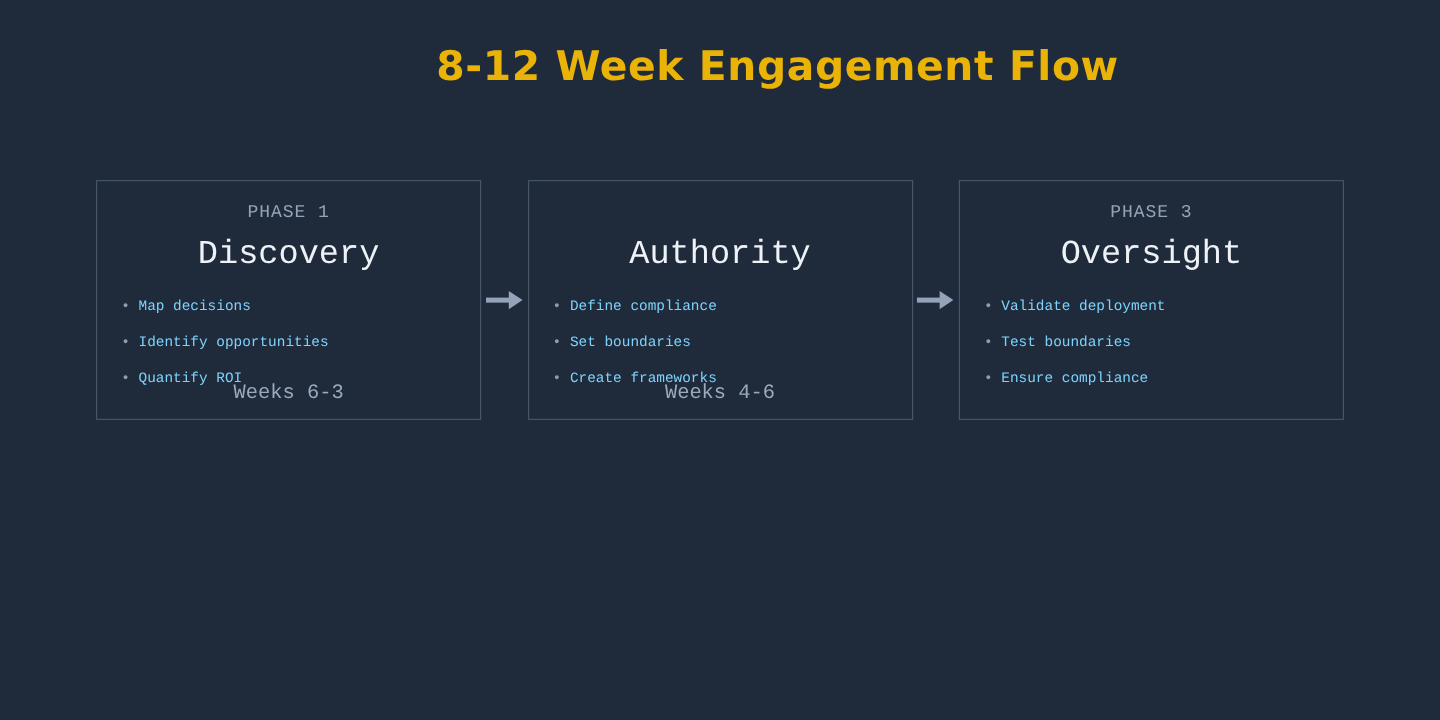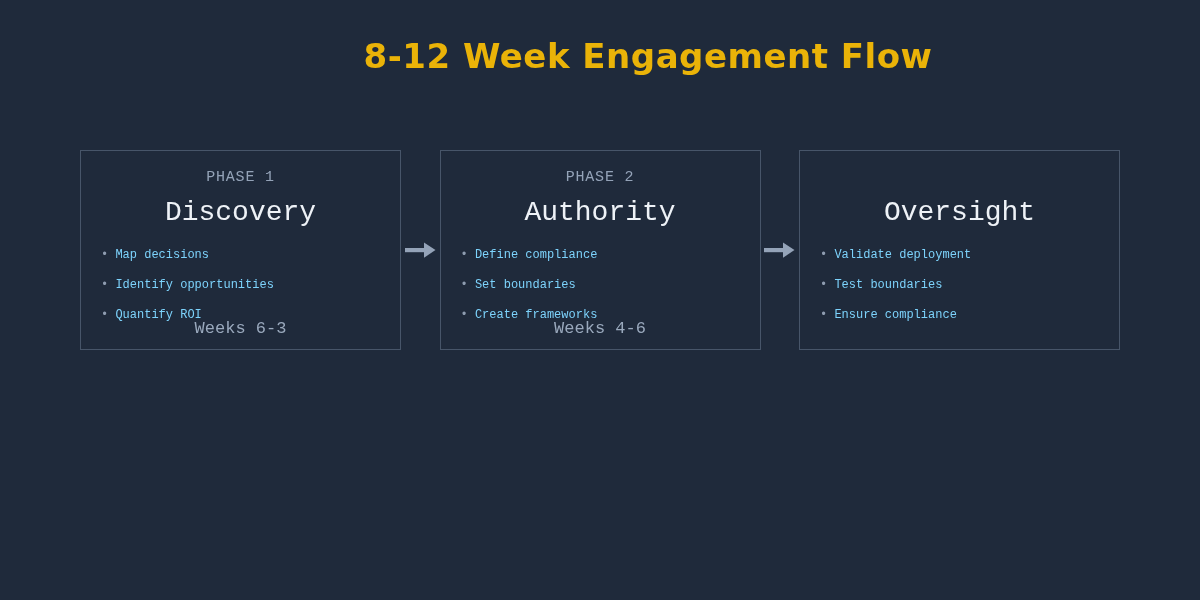--- a/index.html
+++ b/index.html
@@ -99,38 +99,38 @@
   </div>
 
   <div class="arrow-cell">
     <svg class="arrow-icon" width="31" height="18" viewBox="0 0 31 18">
       <rect x="0" y="7" width="21" height="4.2" fill="#94a3b8"></rect>
       <polygon points="19,1.5 30.5,9.1 19,16.7" fill="#94a3b8"></polygon>
     </svg>
   </div>
 
   <div class="phase-box">
-    <div class="phase-label">PHASE 2</div>
     <div class="phase-name">Authority</div>
     <ul class="bullet-list">
       <li class="bullet-item">Define compliance</li>
       <li class="bullet-item">Set boundaries</li>
       <li class="bullet-item">Create frameworks</li>
     </ul>
     <div class="weeks-label">Weeks 4-6</div>
   </div>
 
   <div class="arrow-cell">
     <svg class="arrow-icon" width="31" height="18" viewBox="0 0 31 18">
       <rect x="0" y="7" width="21" height="4.2" fill="#94a3b8"></rect>
       <polygon points="19,1.5 30.5,9.1 19,16.7" fill="#94a3b8"></polygon>
     </svg>
   </div>
 
   <div class="phase-box">
+    <div class="phase-label">PHASE 3</div>
     <div class="phase-name">Oversight</div>
     <ul class="bullet-list">
       <li class="bullet-item">Validate deployment</li>
       <li class="bullet-item">Test boundaries</li>
       <li class="bullet-item">Ensure compliance</li>
     </ul>
   </div>
 
 </div>
 

